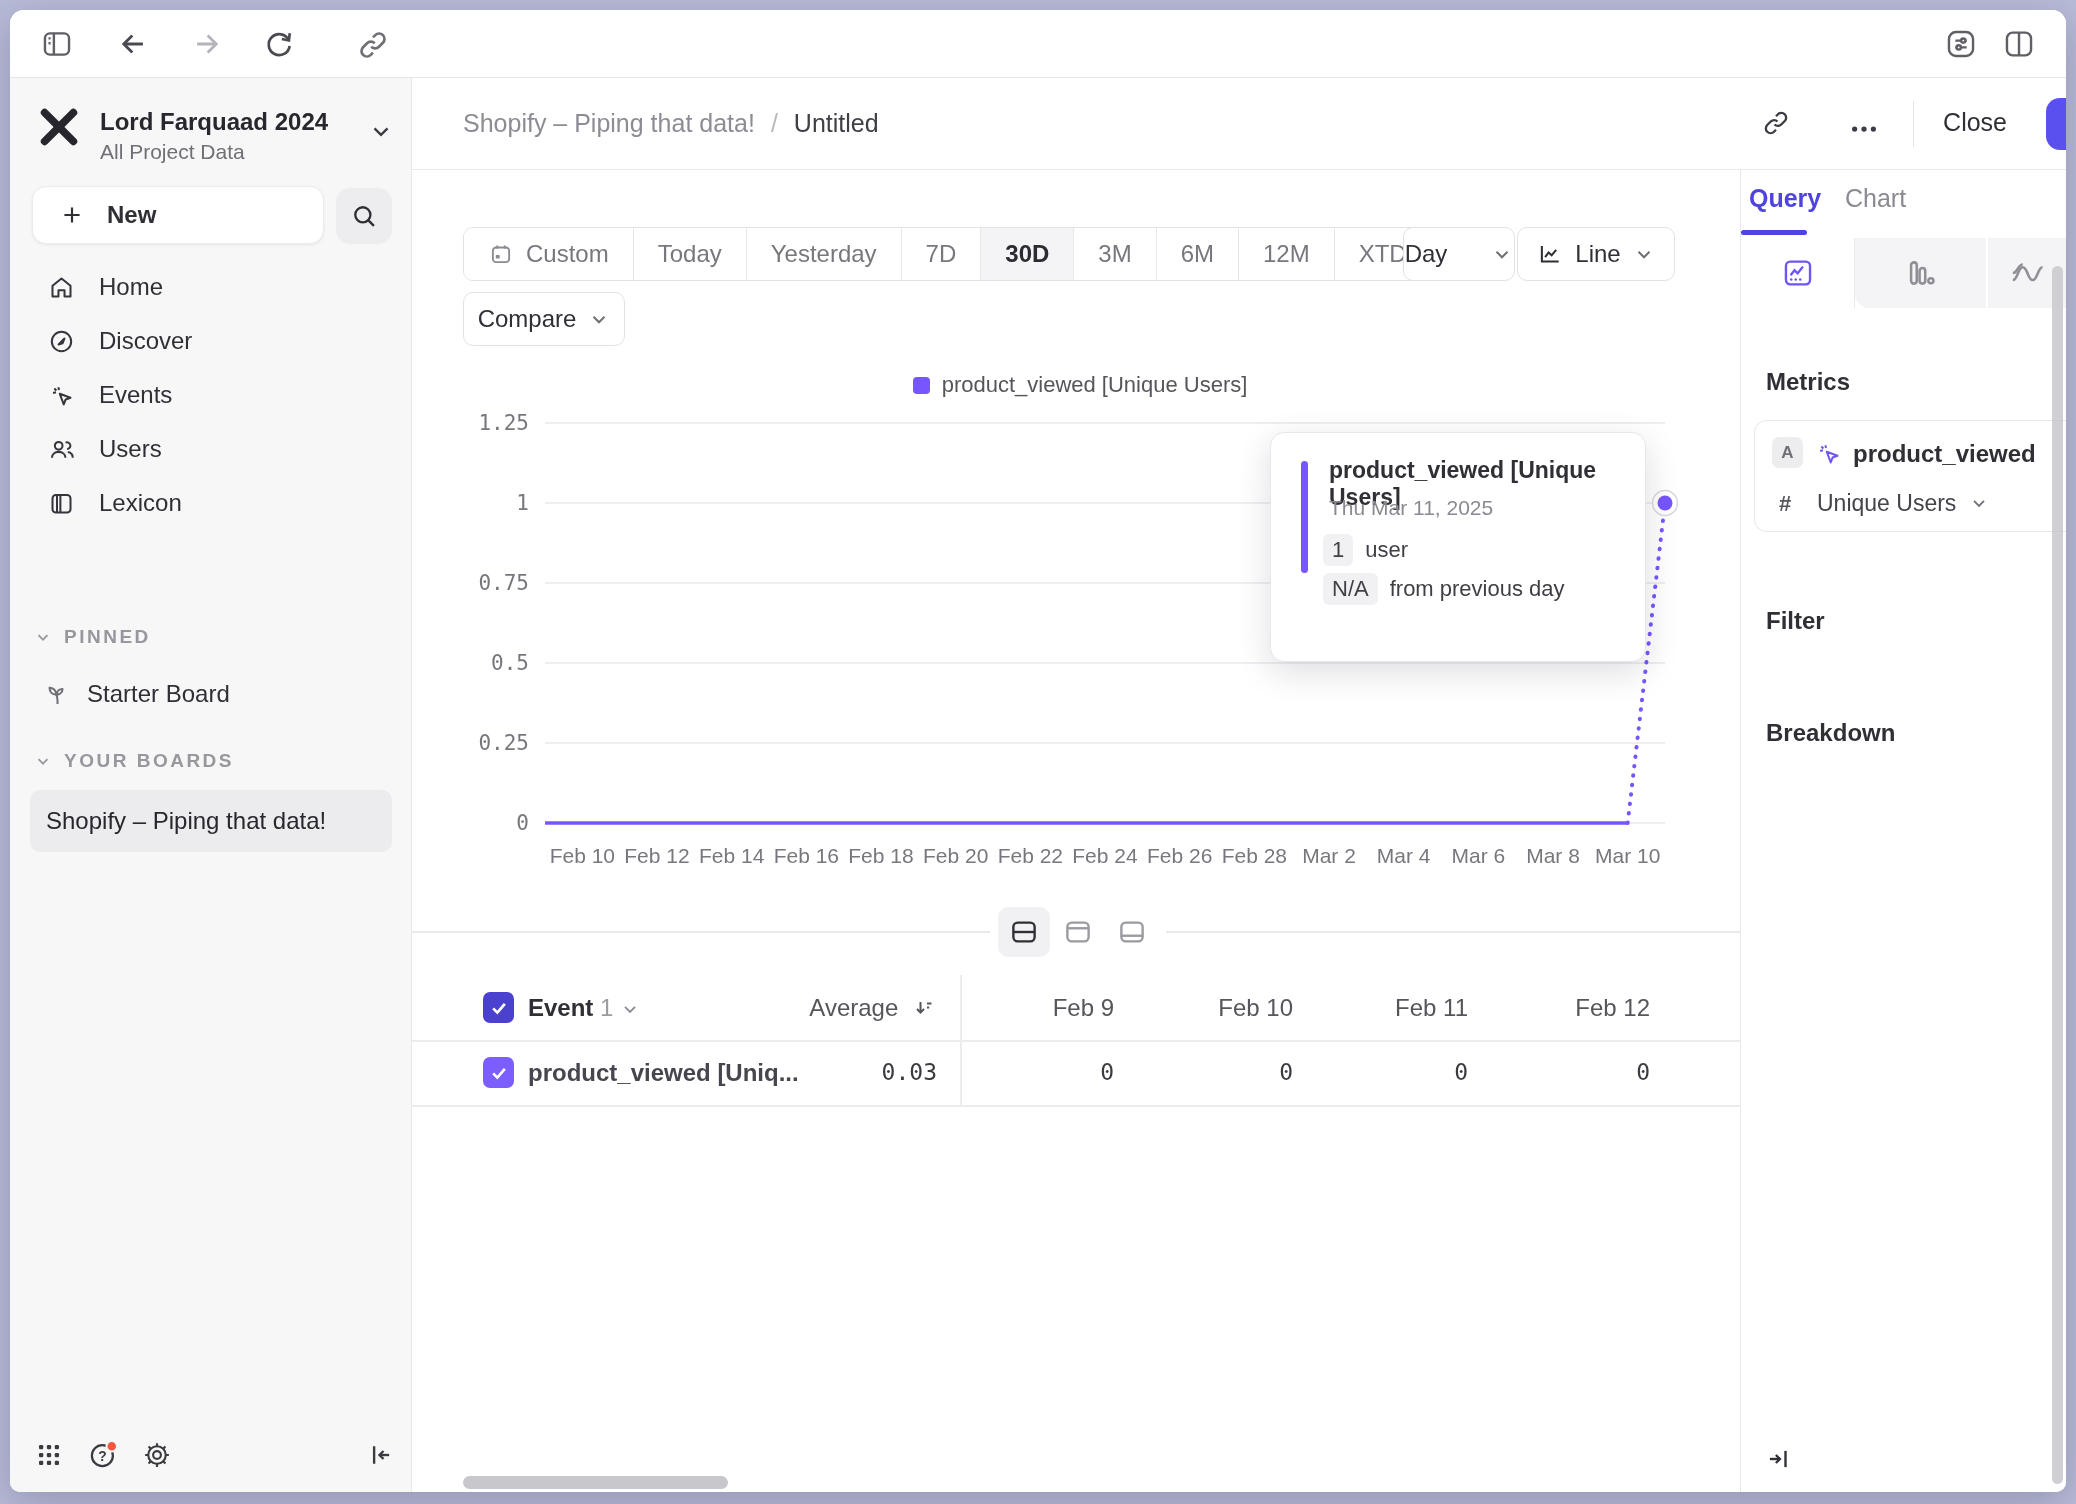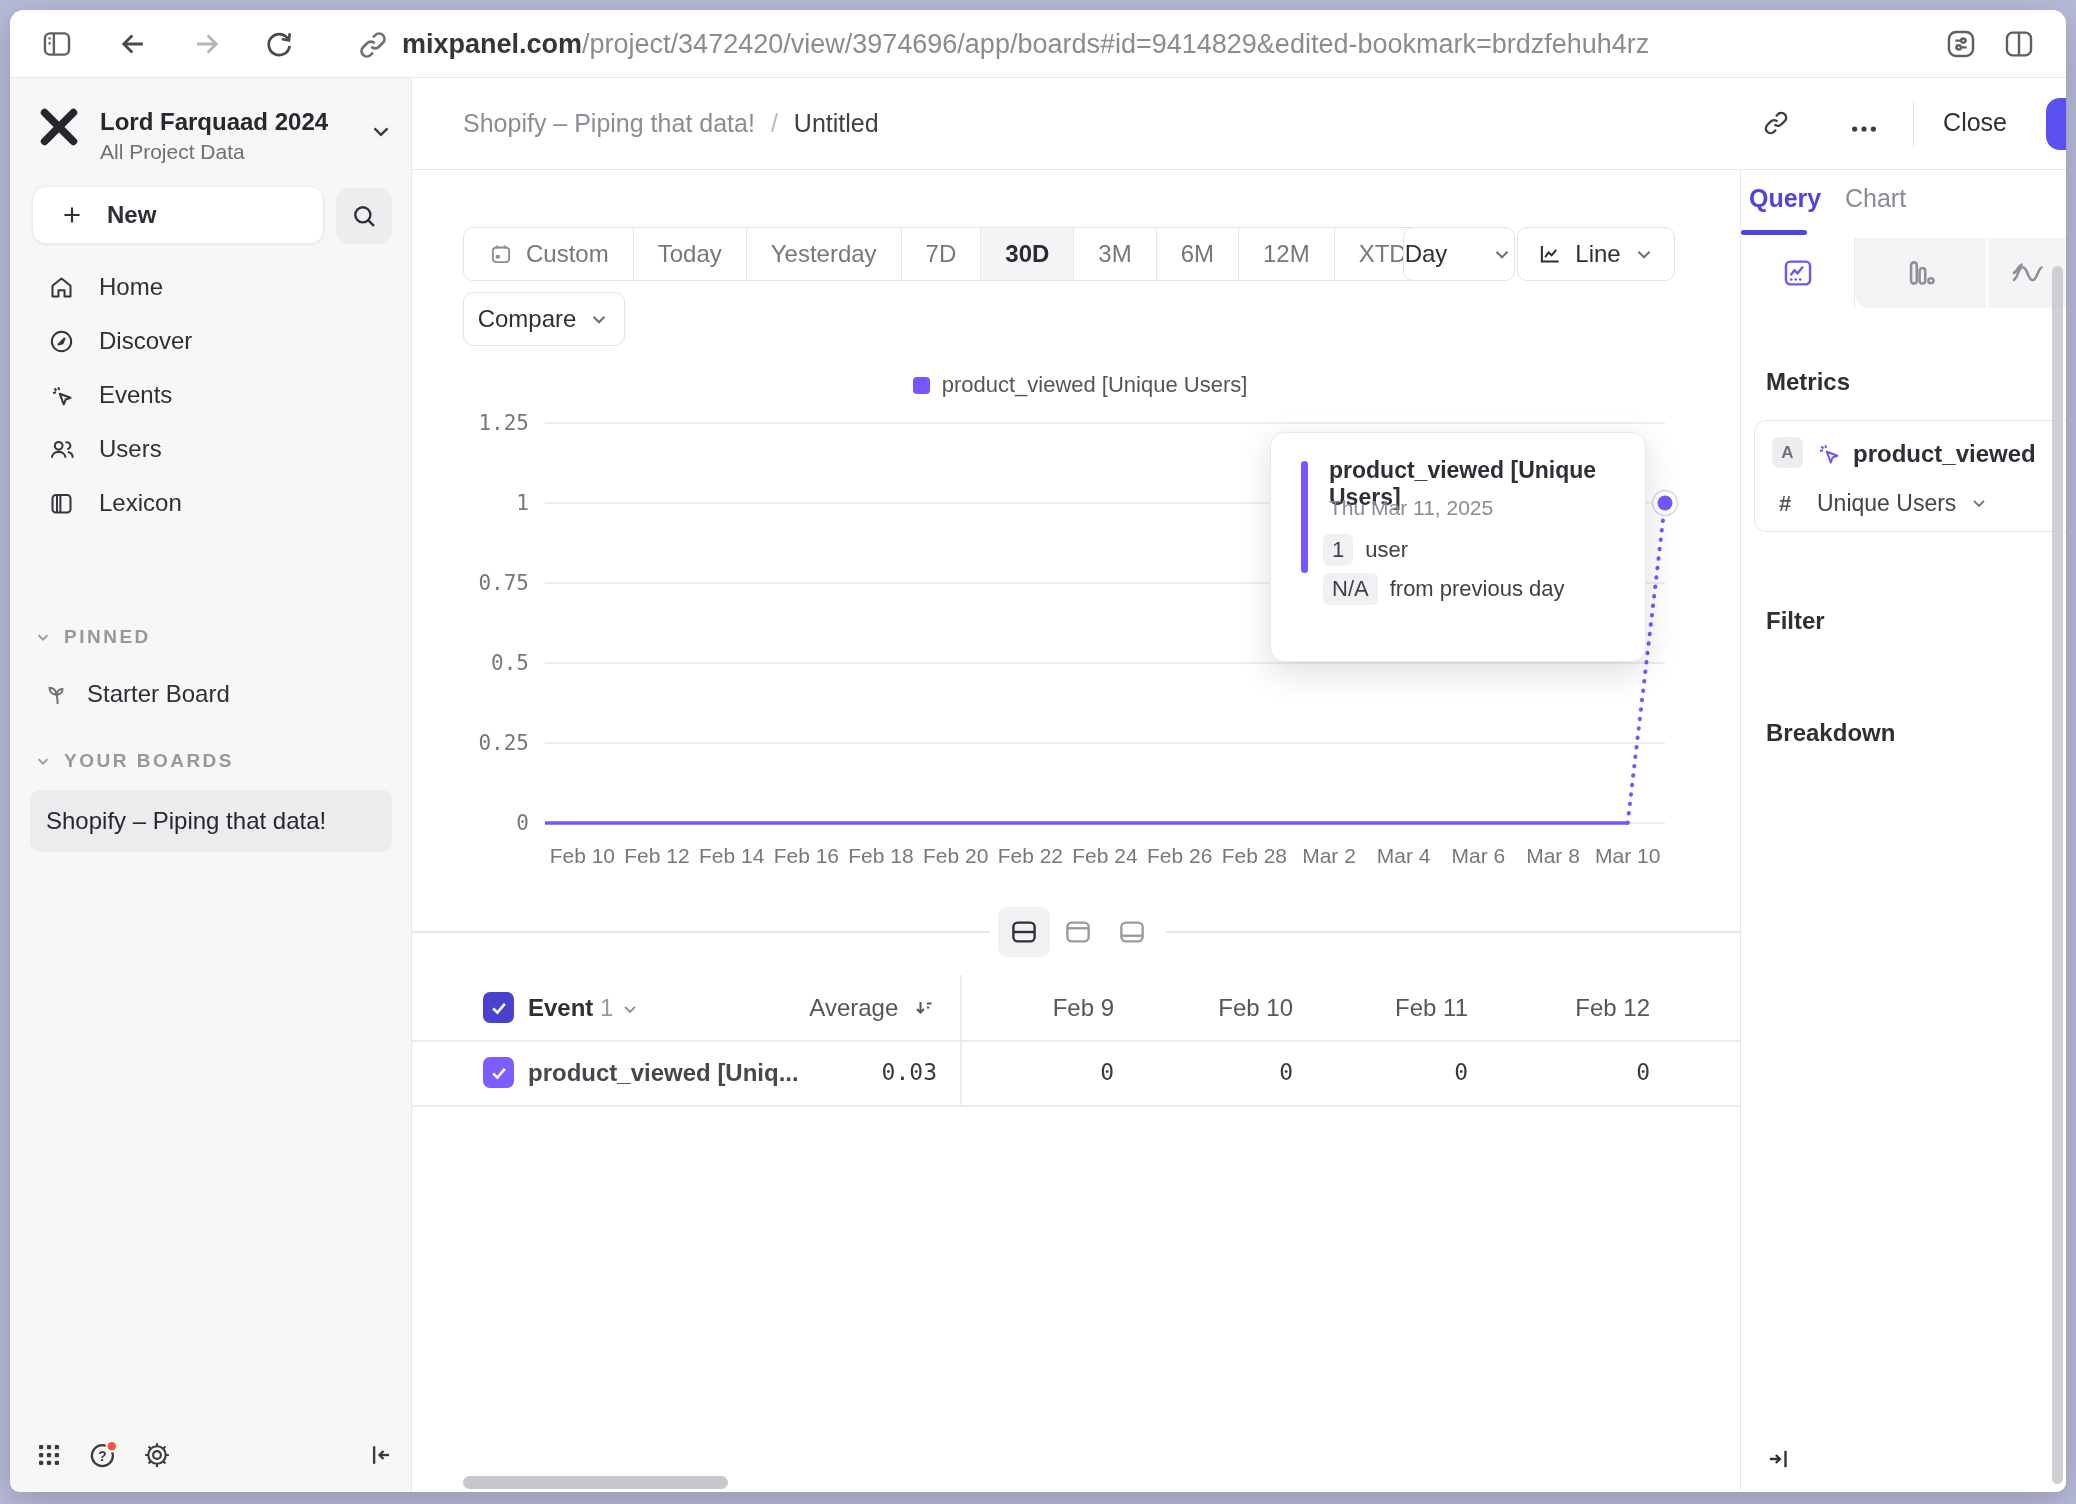--- a/index.html
+++ b/index.html
@@ -135,21 +135,20 @@
           <path d="M18.9 9.4A7.4 7.4 0 1 0 19.5 13.4"></path>
           <path d="M19.6 4.4 19 9.5l-5-1"></path>
         </svg>
     </span>
     <span class="tb-ic" style="left:346px;top:18px;color:#6f6f76;">
       <svg viewBox="0 0 24 24" fill="none" stroke="currentColor" stroke-width="1.9">
           <path d="M10.8 13.2a3.8 3.8 0 0 0 5.4 0l2.8-2.8a3.8 3.8 0 0 0-5.4-5.4l-1.6 1.6"></path>
           <path d="M13.2 10.8a3.8 3.8 0 0 0-5.4 0l-2.8 2.8a3.8 3.8 0 0 0 5.4 5.4l1.6-1.6"></path>
         </svg>
     </span>
-    <span class="url"><span class="host">mixpanel.com</span><span class="rest">/project/3472420/view/3974696/app/boards#id=9414829&amp;edited-bookmark=brdzfehuh4rz</span></span>
     <span class="tb-ic" style="right:88px;">
       <svg viewBox="0 0 24 24" fill="none" stroke="currentColor" stroke-width="1.7">
           <rect x="3.5" y="3.5" width="17" height="17" rx="5"></rect>
           <path d="M8 9.6h8M8 14.4h8"></path>
           <circle cx="13.6" cy="9.6" r="1.5" fill="#fff"></circle>
           <circle cx="10.4" cy="14.4" r="1.5" fill="#fff"></circle>
         </svg>
     </span>
     <span class="tb-ic" style="right:30px;">
       <svg viewBox="0 0 24 24" fill="none" stroke="currentColor" stroke-width="1.7">

